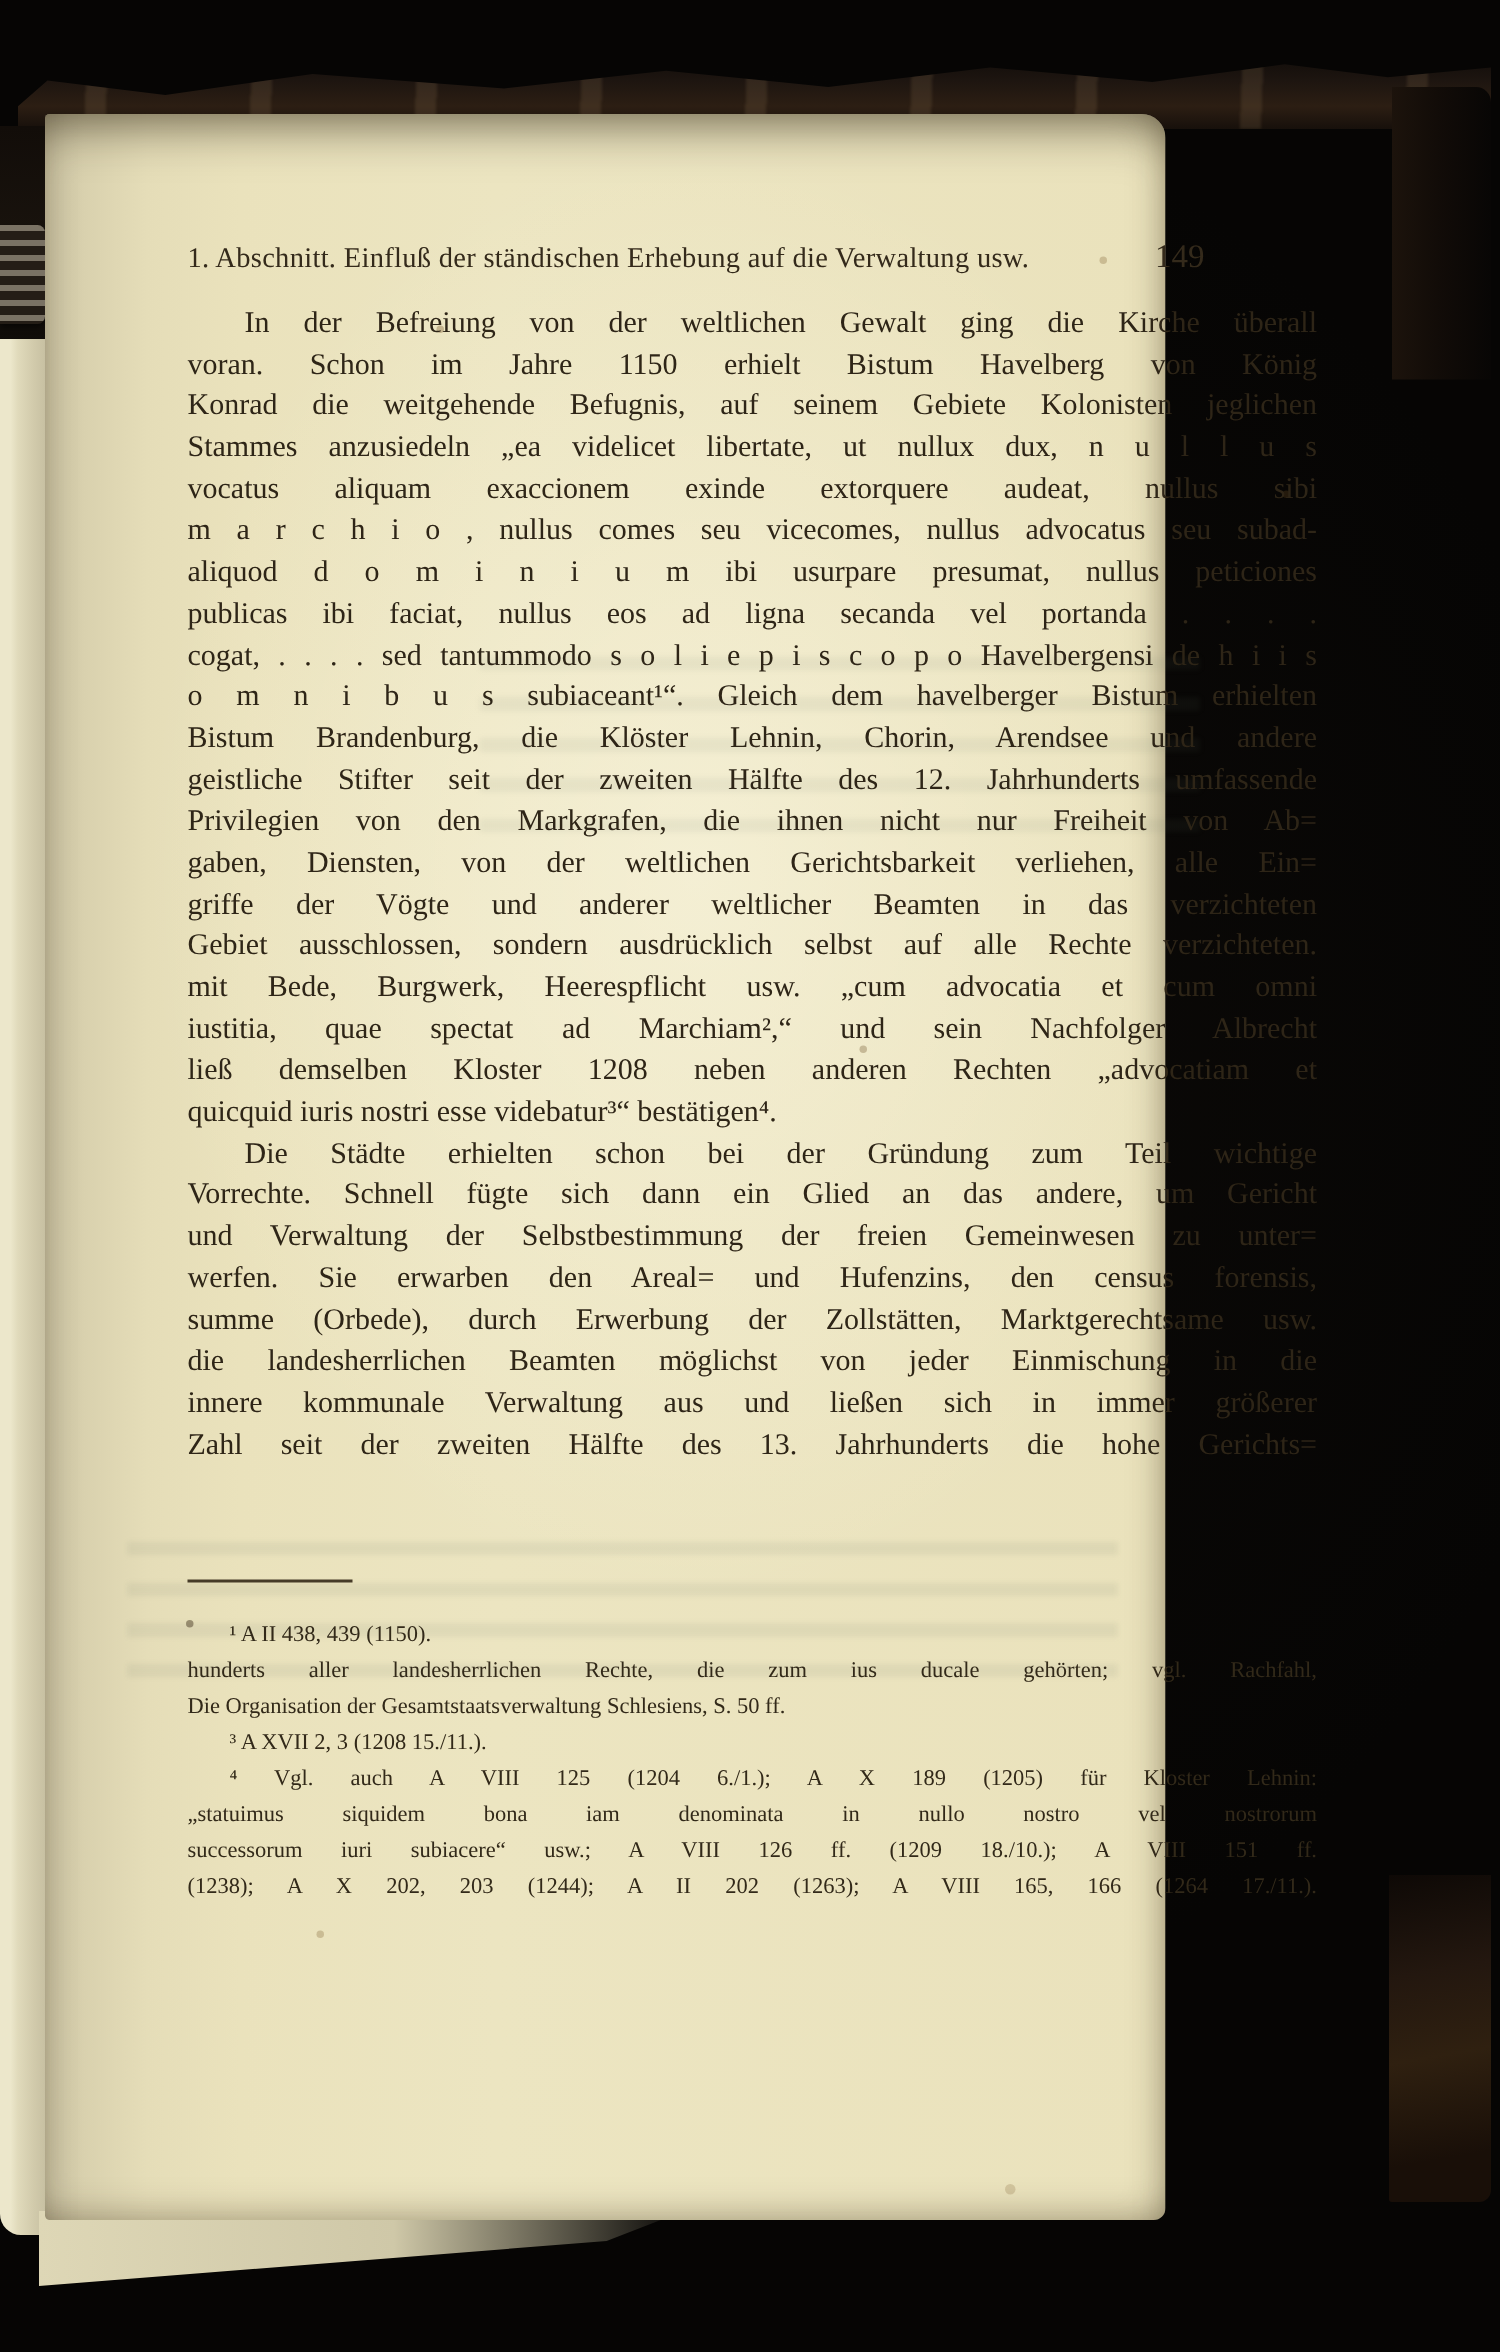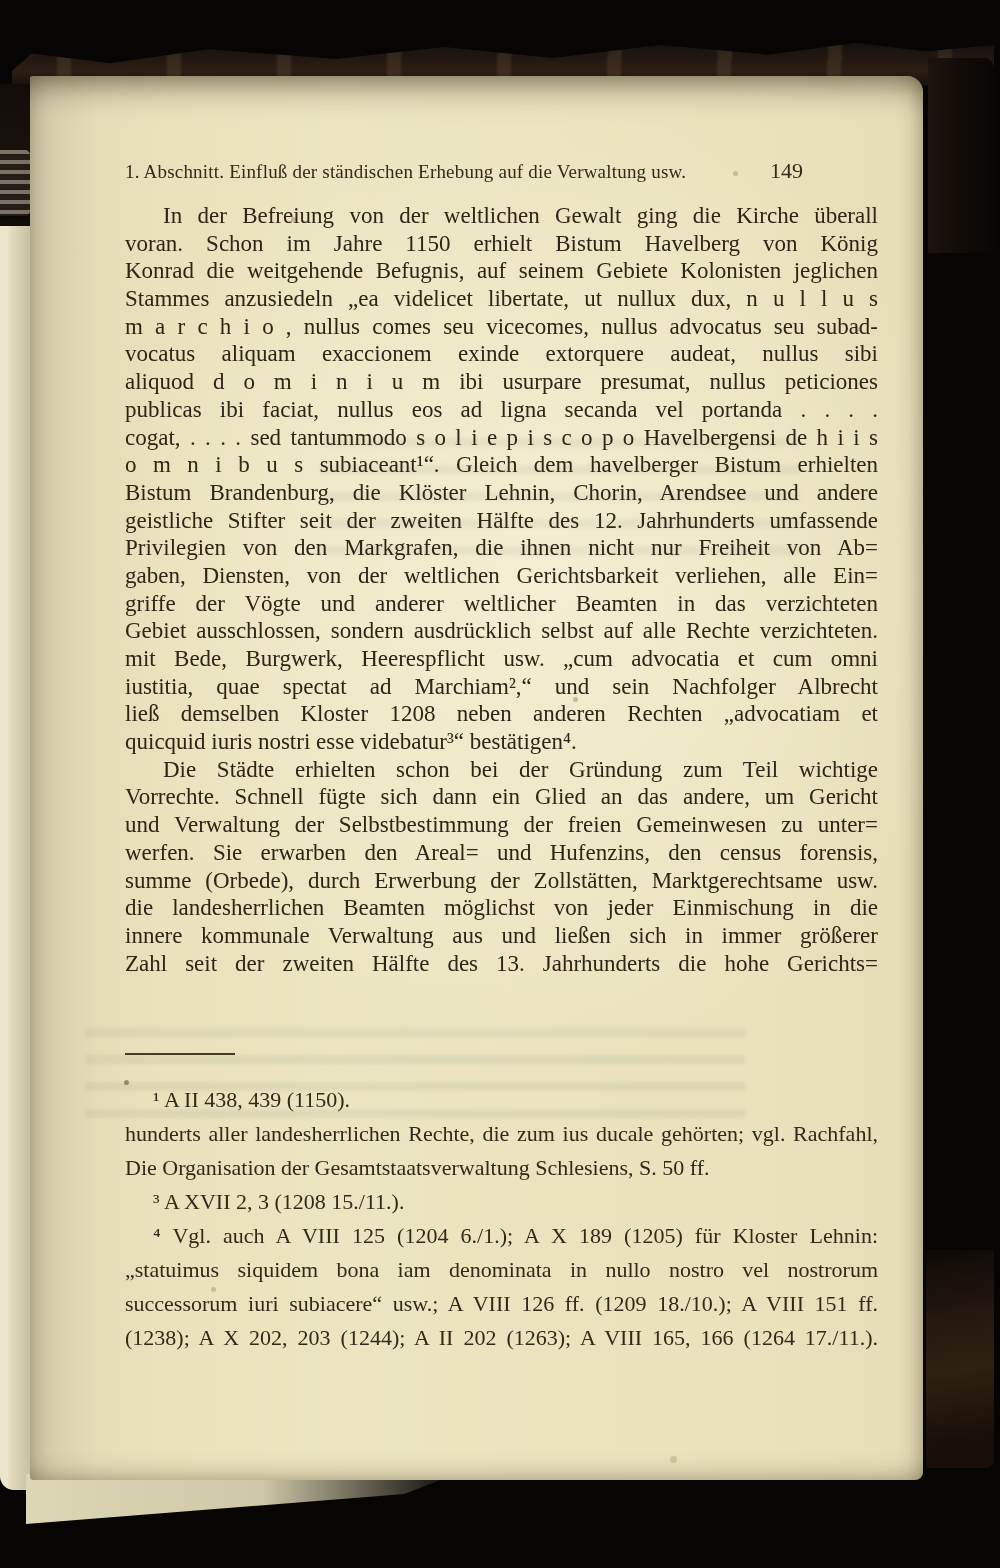--- a/index.html
+++ b/index.html
@@ -44,21 +44,21 @@
     background:linear-gradient(90deg,#ece7cb 0 7px,#e0dabb 12px,#d2cbac 22px,#c2bb9d 34px);
     border-radius:0 0 0 14px;
   }
   .under-page{
     position:absolute;left:26px;top:1474px;width:430px;height:50px;z-index:2;
     background:linear-gradient(90deg,#ded7b6 0%,#cfc8a8 55%,rgba(207,200,168,0) 100%);
     clip-path:polygon(0 0,100% 0,88% 40%,0 100%);
   }
   
   .page{
-    position:absolute;left:30px;top:76px;width:893px;height:1404px;z-index:3;
+    position:absolute;left:30px;top:76px;width:747px;height:1404px;z-index:3;
     background:
       radial-gradient(ellipse 70% 50% at 58% 36%, rgba(255,252,236,.45), rgba(255,252,236,0) 70%),
       linear-gradient(90deg,#c6be9e 0px,#d9d1ae 26px,#e5ddb8 68px,#eae2bc 130px,#ece5c1 300px,#eae2bc 740px,#e5ddb7 893px);
     box-shadow:
       inset 0 24px 32px -16px rgba(35,25,10,.55),
       inset 0 -16px 24px -14px rgba(62,50,26,.35),
       inset -12px 0 26px -12px rgba(72,60,34,.30);
     border-radius:3px 16px 8px 3px;
     color:#2e2517;
   }
@@ -80,26 +80,26 @@
   .header-row{
     position:absolute;top:82px;left:95px;width:678px;
     display:flex;justify-content:space-between;align-items:baseline;
   }
   .header-title{font-size:19px;letter-spacing:.2px;color:#342a1b;}
   .header-pagenum{font-size:22px;color:#342a1b;}
   .bodyblock{position:absolute;top:126px;left:95px;width:753px;}
   .fnrule{position:absolute;top:977px;left:95px;width:110px;height:2px;background:#463b28;}
   .fnblock{position:absolute;top:1002px;left:95px;width:753px;color:#322919;}
   .line{
-    height:27.7px;line-height:27.7px;font-size:23px;overflow:hidden;
+    height:27.7px;line-height:27.7px;font-size:20px;overflow:hidden;
     text-align:justify;text-align-last:justify;text-justify:inter-word;
   }
   .line.indent{text-indent:38px;}
   .line.last{text-align-last:left;}
-  .line.fn{height:24px;line-height:24px;font-size:22px;margin-top:10px;}
+  .line.fn{height:24px;line-height:24px;font-size:15px;}
   .line.fn.indent{text-indent:28px;}
 </style>
 </head>
 <body>
 
 <div id="scene">
   <div class="cover-top"></div>
   <div class="cover-right-top"></div>
   <div class="cover-right-bottom"></div>
   <div class="spine-dark"></div>
@@ -115,22 +115,22 @@
     <div class="header-row">
       <span class="header-title">1. Abschnitt. Einfluß der ständischen Erhebung auf die Verwaltung usw.</span>
       <span class="header-pagenum">149</span>
     </div>
 
     <div class="bodyblock">
         <div class="line indent">In der Befreiung von der weltlichen Gewalt ging die Kirche überall</div>
         <div class="line">voran. Schon im Jahre 1150 erhielt Bistum Havelberg von König</div>
         <div class="line">Konrad die weitgehende Befugnis, auf seinem Gebiete Kolonisten jeglichen</div>
         <div class="line">Stammes anzusiedeln „ea videlicet libertate, ut nullux dux, n u l l u s</div>
+        <div class="line">vocatus aliquam exaccionem exinde extorquere audeat, nullus sibi</div>
         <div class="line">m a r c h i o , nullus comes seu vicecomes, nullus advocatus seu subad-</div>
-        <div class="line">vocatus aliquam exaccionem exinde extorquere audeat, nullus sibi</div>
         <div class="line">aliquod d o m i n i u m ibi usurpare presumat, nullus peticiones</div>
         <div class="line">publicas ibi faciat, nullus eos ad ligna secanda vel portanda . . . .</div>
         <div class="line">cogat, . . . . sed tantummodo s o l i e p i s c o p o Havelbergensi de h i i s</div>
         <div class="line">o m n i b u s subiaceant¹“. Gleich dem havelberger Bistum erhielten</div>
         <div class="line">Bistum Brandenburg, die Klöster Lehnin, Chorin, Arendsee und andere</div>
         <div class="line">geistliche Stifter seit der zweiten Hälfte des 12. Jahrhunderts umfassende</div>
         <div class="line">Privilegien von den Markgrafen, die ihnen nicht nur Freiheit von Ab=</div>
         <div class="line">gaben, Diensten, von der weltlichen Gerichtsbarkeit verliehen, alle Ein=</div>
         <div class="line">griffe der Vögte und anderer weltlicher Beamten in das verzichteten</div>
         <div class="line">Gebiet ausschlossen, sondern ausdrücklich selbst auf alle Rechte verzichteten.</div>

